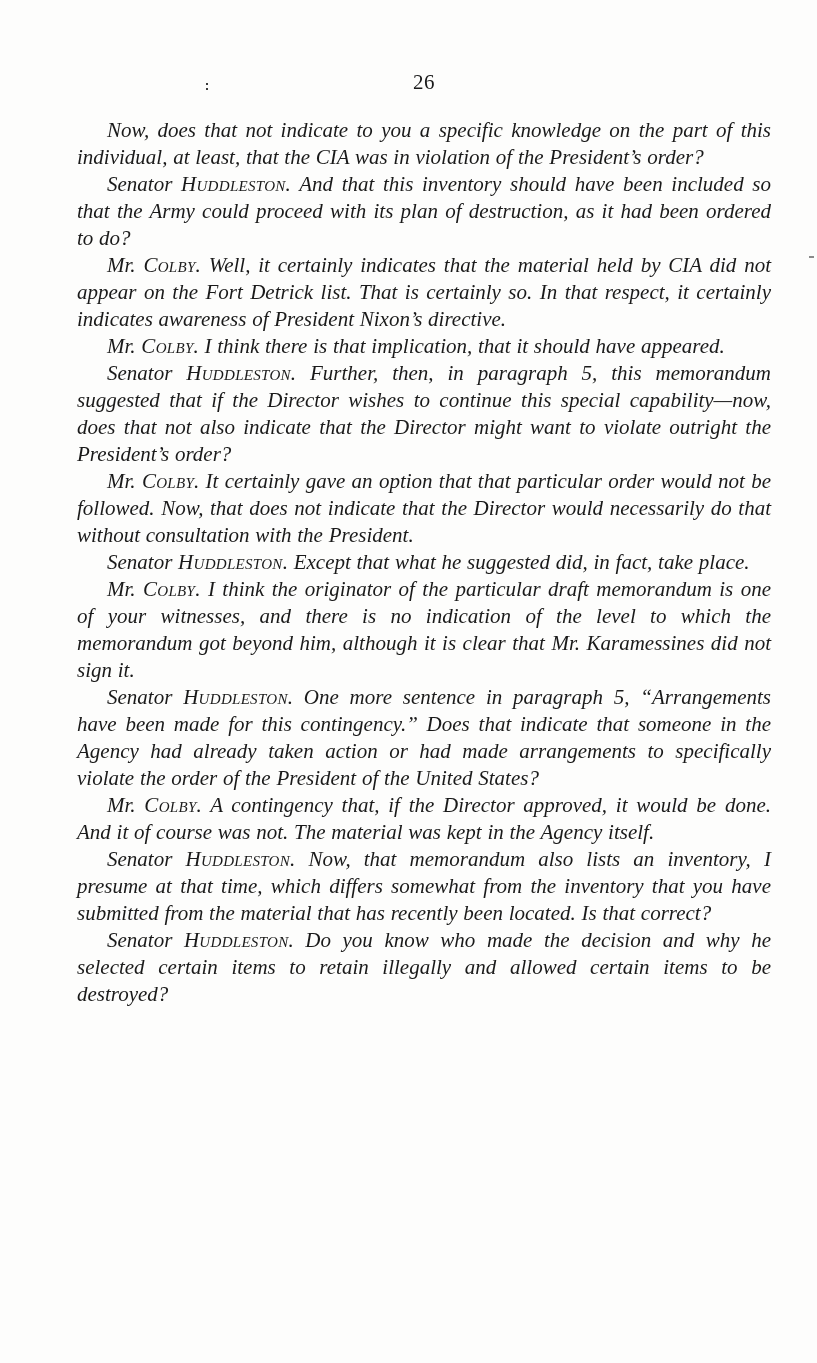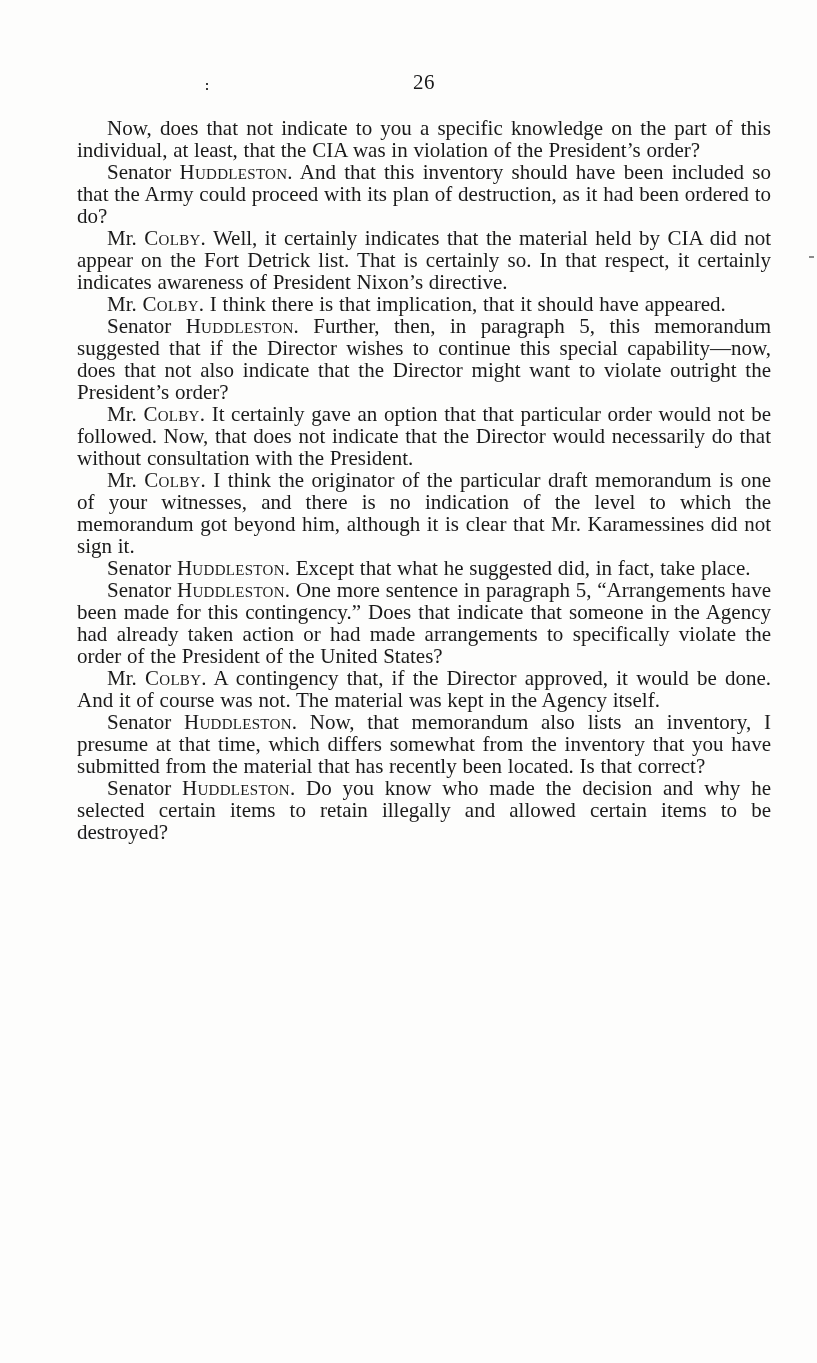--- a/index.html
+++ b/index.html
@@ -30,24 +30,25 @@
   .page-number {
     text-align: center;
     font-size: 21px;
     line-height: 22px;
     margin: 0 0 24px 0;
     letter-spacing: 0.5px;
   }
   .transcript p {
     margin: 0;
     font-size: 21px;
-    line-height: 22px;
+    line-height: 27px;
     text-align: justify;
     text-indent: 30px;
     word-spacing: 0.5px;
+    font-style: italic;
   }
   .speaker-name {
     font-variant: small-caps;
     letter-spacing: 0.3px;
   }
   .scan-artifact {
     position: absolute;
     background: #4a4a4a;
   }
   .artifact-colon {
@@ -80,23 +81,23 @@
 
   <p class="para"><span class="speaker-prefix">Mr. </span><span class="speaker-name">Colby</span><span class="para-text">. Well, it certainly indicates that the material held by CIA did not appear on the Fort Detrick list. That is certainly so. In that respect, it certainly indicates awareness of President Nixon’s directive.</span></p>
 
   <p class="para"><span class="speaker-prefix">Mr. </span><span class="speaker-name">Colby</span><span class="para-text">. I think there is that implication, that it should have appeared.</span></p>
 
   <p class="para"><span class="speaker-prefix">Senator </span><span class="speaker-name">Huddleston</span><span class="para-text">. Further, then, in paragraph 5, this memorandum suggested that if the Director wishes to continue this special capability—now, does that not also indicate that the Director might want to violate outright the President’s order?</span></p>
 
   <p class="para"><span class="speaker-prefix">Mr. </span><span class="speaker-name">Colby</span><span class="para-text">. It certainly gave an option that that particular order would not be followed. Now, that does not indicate that the Director would necessarily do that without consultation with the President.</span></p>
 
 
+  <p class="para"><span class="speaker-prefix">Senator </span><span class="speaker-name">Huddleston</span><span class="para-text">. Except that what he suggested did, in fact, take place.</span></p>
+
   <p class="para"><span class="speaker-prefix">Mr. </span><span class="speaker-name">Colby</span><span class="para-text">. I think the originator of the particular draft memorandum is one of your witnesses, and there is no indication of the level to which the memorandum got beyond him, although it is clear that Mr. Karamessines did not sign it.</span></p>
-
-  <p class="para"><span class="speaker-prefix">Senator </span><span class="speaker-name">Huddleston</span><span class="para-text">. Except that what he suggested did, in fact, take place.</span></p>
 
 
   <p class="para"><span class="speaker-prefix">Senator </span><span class="speaker-name">Huddleston</span><span class="para-text">. One more sentence in paragraph 5, “Arrangements have been made for this contingency.” Does that indicate that someone in the Agency had already taken action or had made arrangements to specifically violate the order of the President of the United States?</span></p>
 
 
 
   <p class="para"><span class="speaker-prefix">Mr. </span><span class="speaker-name">Colby</span><span class="para-text">. A contingency that, if the Director approved, it would be done. And it of course was not. The material was kept in the Agency itself.</span></p>
 
   <p class="para"><span class="speaker-prefix">Senator </span><span class="speaker-name">Huddleston</span><span class="para-text">. Now, that memorandum also lists an inventory, I presume at that time, which differs somewhat from the inventory that you have submitted from the material that has recently been located. Is that correct?</span></p>
 

